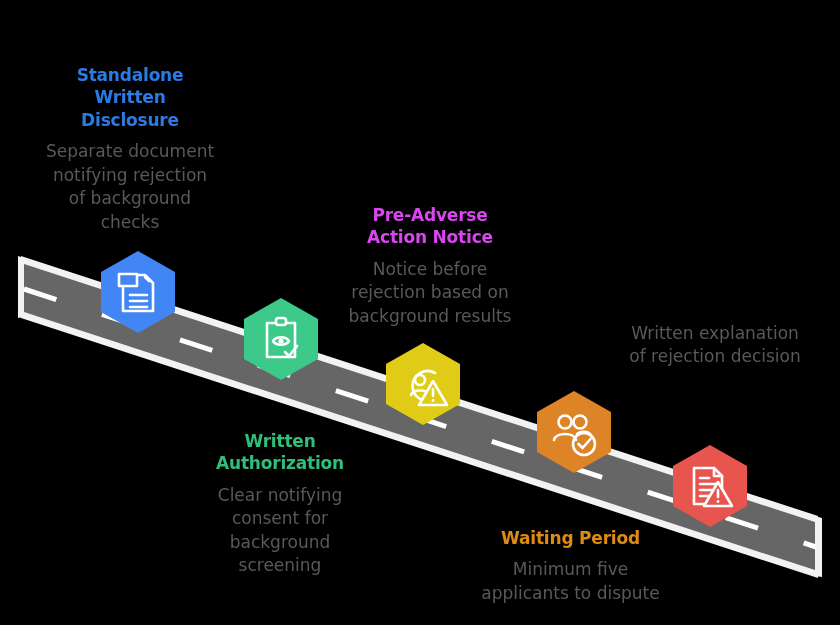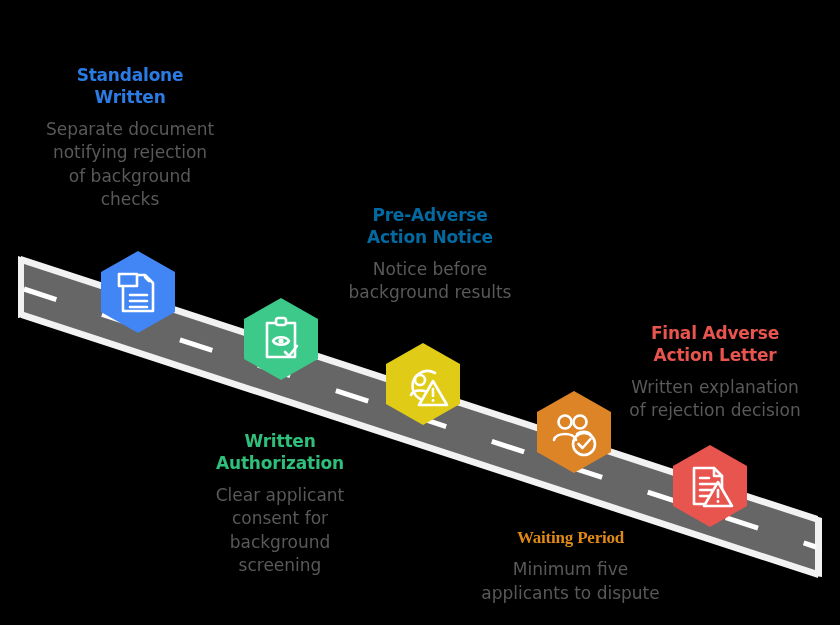--- a/index.html
+++ b/index.html
@@ -75,20 +75,21 @@
 
     <g stroke="#FFFFFF" stroke-width="5" stroke-linecap="butt" stroke-dasharray="34 48">
       <line x1="24" y1="267" x2="816" y2="525"></line>
     </g>
   </svg>
 
   <div class="label-block" style="left:35px; top:42px; width:190px;">
     <div class="label-title" style="color:#2B7BE4;">
       <div>Standalone</div>
       <div>Written</div>
+      <div>Disclosure</div>
     </div>
     <div class="label-desc">
       <div>Separate document</div>
       <div>notifying rejection</div>
       <div>of background</div>
       <div>checks</div>
     </div>
   </div>
 
   <div class="marker" style="left:100px; top:228px;">
@@ -121,34 +122,35 @@
       </svg>
     </div>
   </div>
 
   <div class="label-block" style="left:190px; top:408px; width:180px;">
     <div class="label-title" style="color:#2FBF7B;">
       <div>Written</div>
       <div>Authorization</div>
     </div>
     <div class="label-desc">
-      <div>Clear applicant</div>
+      <div>Clear notifying</div>
       <div>consent for</div>
       <div>background</div>
       <div>screening</div>
     </div>
   </div>
 
   <div class="label-block" style="left:335px; top:182px; width:190px;">
-    <div class="label-title" style="color:#0369a1;">
+    <div class="label-title" style="color:#d946ef;">
       <div>Pre-Adverse</div>
       <div>Action Notice</div>
     </div>
     <div class="label-desc">
       <div>Notice before</div>
+      <div>rejection based on</div>
       <div>background results</div>
     </div>
   </div>
 
   <div class="marker" style="left:385px; top:320px;">
     <div class="hex">
       <svg width="76" height="84" viewBox="0 0 76 84">
         <polygon points="38,1 75,22 75,62 38,83 1,62 1,22" fill="#E0CC16"></polygon>
         <g fill="none" stroke="#FFFFFF" stroke-width="2.6" stroke-linecap="round" stroke-linejoin="round">
           <path d="M50,31 A15,15 0 1 0 50,57"></path>
@@ -172,34 +174,30 @@
           <path d="M18,50 C20,42 38,42 40,50"></path>
           <path d="M41,44 C44,41 52,41 55,45"></path>
           <circle cx="48" cy="54" r="11"></circle>
           <path d="M42.5,54 l4,4 l8,-9"></path>
         </g>
       </svg>
     </div>
   </div>
 
   <div class="label-block" style="left:473px; top:505px; width:195px;">
-    <div class="label-title" style="color:#E08A16;font-family:Liberation Serif, serif;">
+    <div class="label-title" style="color:#E08A16;">
       <div>Waiting Period</div>
     </div>
     <div class="label-desc">
       <div>Minimum five</div>
       <div>applicants to dispute</div>
     </div>
   </div>
 
   <div class="label-block" style="left:615px; top:300px; width:200px;">
-    <div class="label-title" style="color:#E8544E;">
-      <div>Final Adverse</div>
-      <div>Action Letter</div>
-    </div>
     <div class="label-desc">
       <div>Written explanation</div>
       <div>of rejection decision</div>
     </div>
   </div>
 
   <div class="marker" style="left:672px; top:422px;">
     <div class="hex">
       <svg width="76" height="84" viewBox="0 0 76 84">
         <polygon points="38,1 75,22 75,62 38,83 1,62 1,22" fill="#E8544E"></polygon>

